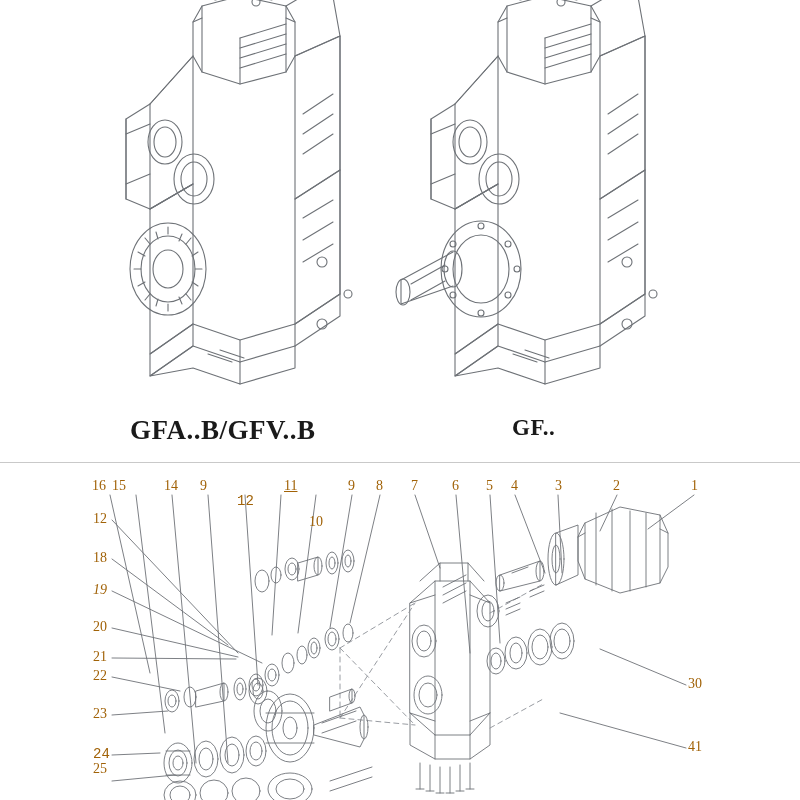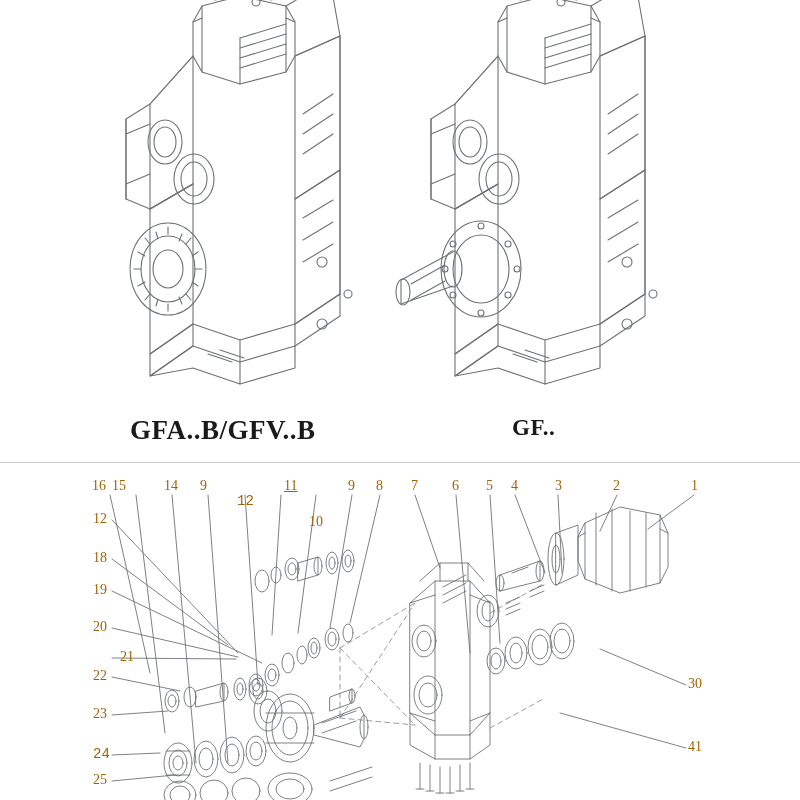--- a/index.html
+++ b/index.html
@@ -403,25 +403,25 @@
     <div class="callout-num" style="left:411px; top:15px;">7</div>
     <div class="callout-num" style="left:452px; top:15px;">6</div>
     <div class="callout-num" style="left:486px; top:15px;">5</div>
     <div class="callout-num" style="left:511px; top:15px;">4</div>
     <div class="callout-num" style="left:555px; top:15px;">3</div>
     <div class="callout-num" style="left:613px; top:15px;">2</div>
     <div class="callout-num" style="left:691px; top:15px;">1</div>
 
     <div class="callout-num" style="left:93px; top:48px;">12</div>
     <div class="callout-num" style="left:93px; top:87px;font-family:Liberation Serif, serif;">18</div>
-    <div class="callout-num" style="left:93px; top:119px;">19</div>
+    <div class="callout-num" style="left:93px; top:119px;font-style:italic;">19</div>
     <div class="callout-num" style="left:93px; top:156px;">20</div>
-    <div class="callout-num" style="left:93px; top:186px;margin-left:27px;">21</div>
+    <div class="callout-num" style="left:93px; top:186px;">21</div>
     <div class="callout-num" style="left:93px; top:205px;">22</div>
     <div class="callout-num" style="left:93px; top:243px;">23</div>
     <div class="callout-num" style="left:93px; top:283px;font-family:Liberation Mono, monospace;">24</div>
-    <div class="callout-num" style="left:93px; top:309px;">25</div>
+    <div class="callout-num" style="left:93px; top:298px;">25</div>
 
     <div class="callout-num" style="left:688px; top:213px;">30</div>
     <div class="callout-num" style="left:688px; top:276px;">41</div>
   </div>
 
 </div>
 
 </body></html>

